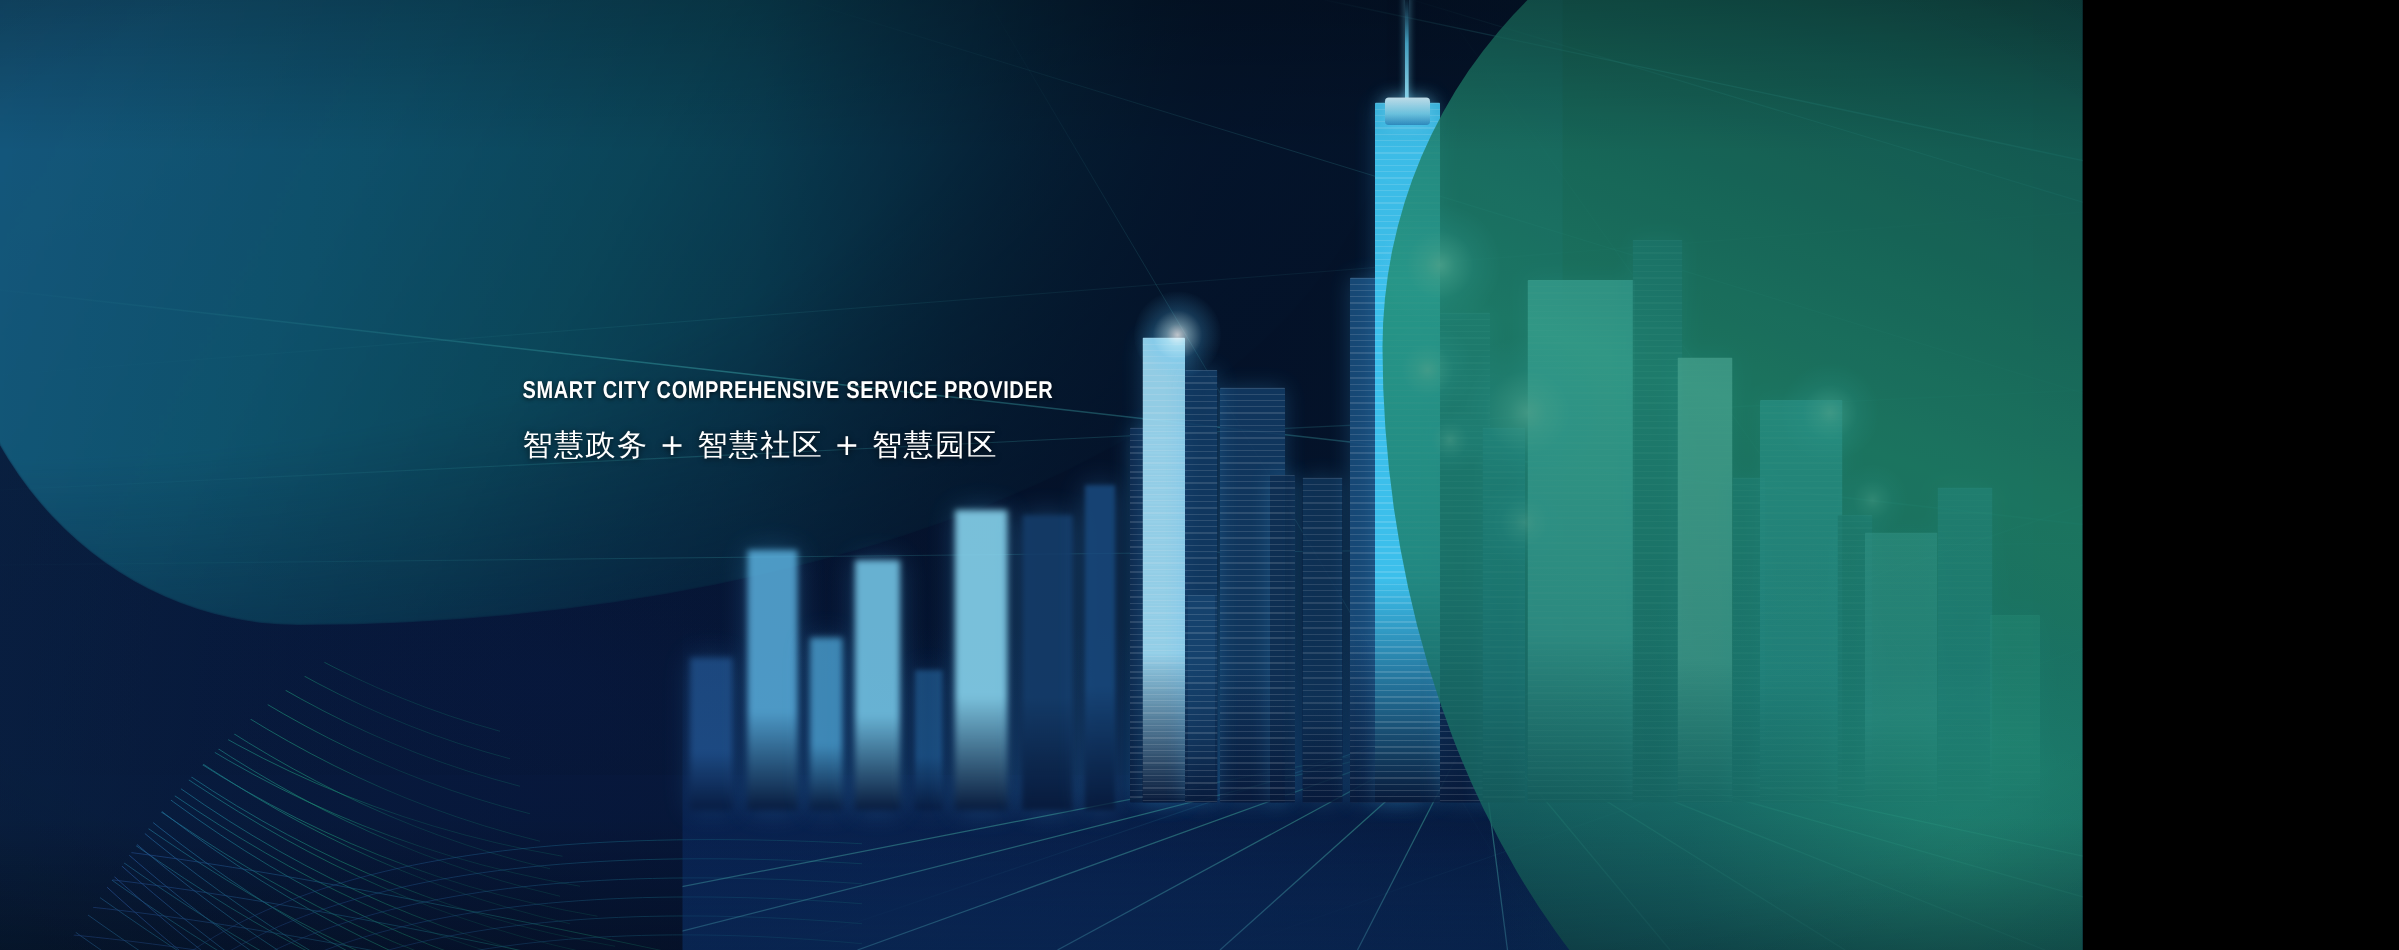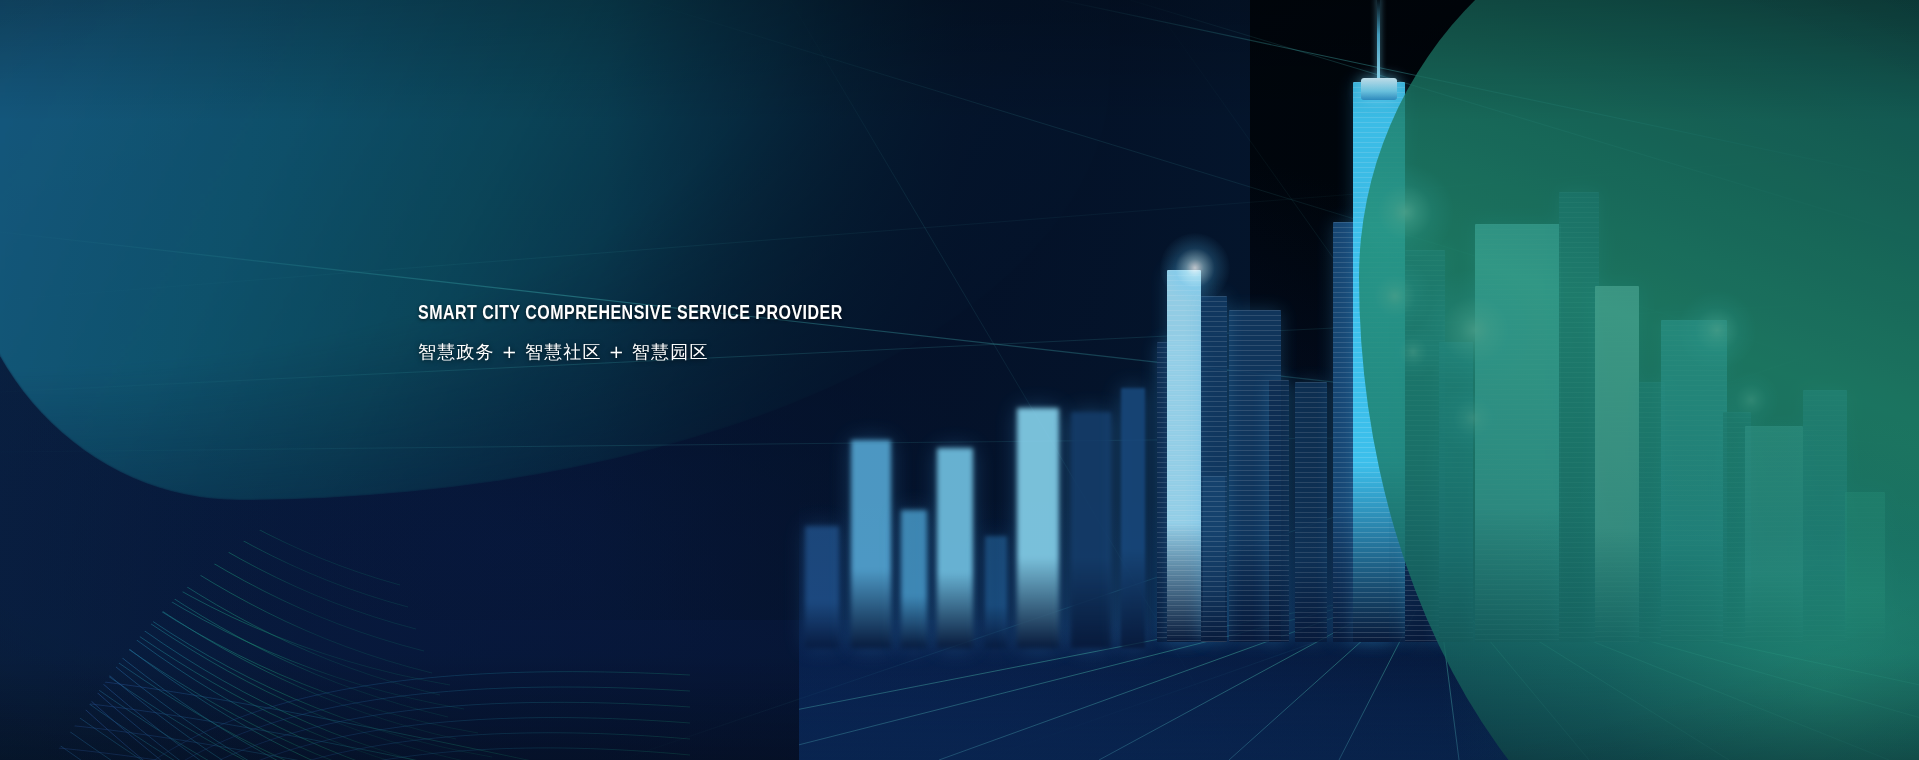--- a/index.html
+++ b/index.html
@@ -1,20 +1,20 @@
 <!DOCTYPE html>
 <html><head>
 <meta charset="utf-8">
 <style>
   html,body{margin:0;padding:0;background:#000;}
   body{font-family:"Liberation Sans","DejaVu Sans",sans-serif;}
 
   #banner{
     position:relative;
-    width:1919px;height:760px;
+    width:1666px;height:760px;
     overflow:hidden;
     background:#04152c;
   }
 
   
   .bg-base{
     position:absolute;inset:0;
     background:
       radial-gradient(120% 150% at 88% 18%, #000306 0%, #000710 30%, rgba(2,12,30,0) 62%),
       linear-gradient(100deg,#0d2c4e 0%, #0a2a48 8%, #07203c 20%, #051a33 34%, #041628 50%, #03101f 66%, #020b16 80%, #01060d 100%);
@@ -126,21 +126,21 @@
     background:linear-gradient(92deg,#45dc9c 0%,#3fd79a 22%,#32bf8b 48%,#2aa87c 70%,#1f8a69 88%,#1a7a5f 100%);
     -webkit-background-clip:text;
             background-clip:text;
     color:transparent;
     -webkit-text-fill-color:transparent;
     filter:drop-shadow(0 2px 10px rgba(0,0,0,.55));
   }
   .subline{
     font-family:"DejaVu Sans","Liberation Sans",sans-serif;
     font-weight:400;
-    font-size:18px;
+    font-size:24px;
     letter-spacing:1.2px;
     color:#ffffff;
     margin:17px 0 0 0;
     white-space:nowrap;
     text-shadow:0 1px 5px rgba(0,0,0,.75);
   }
 </style>
 </head>
 <body>
 

